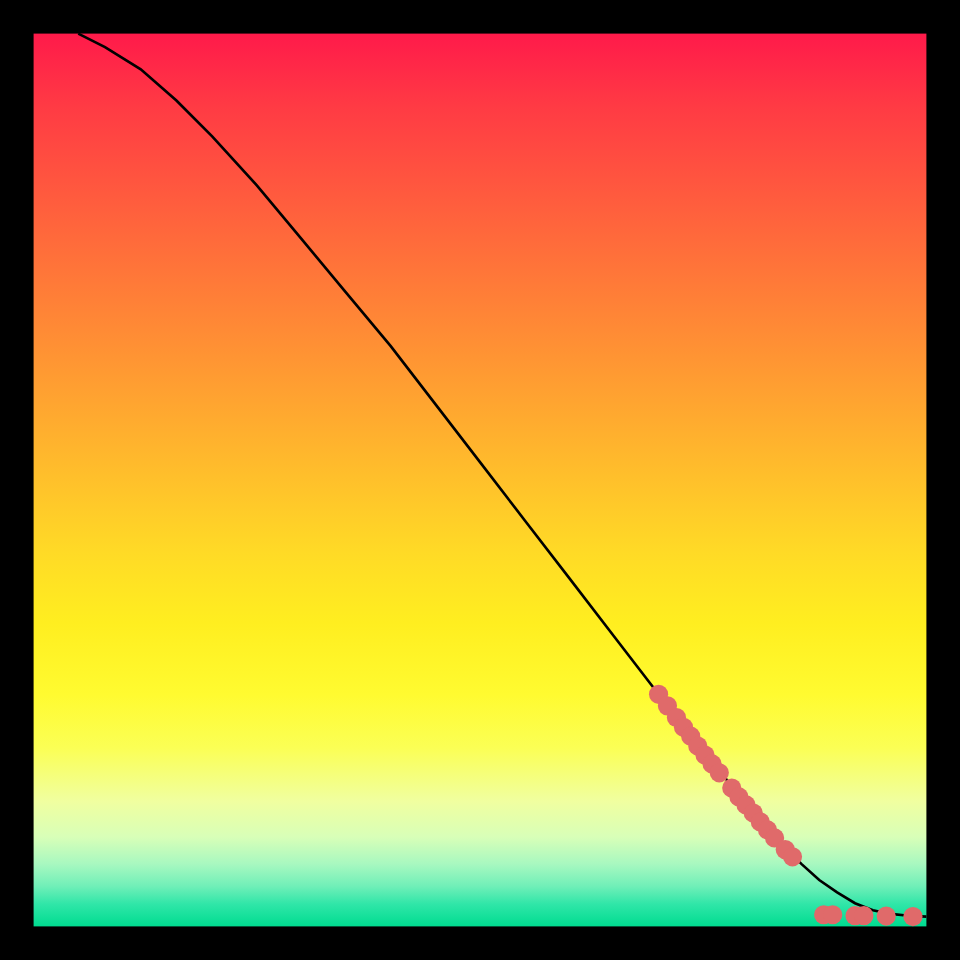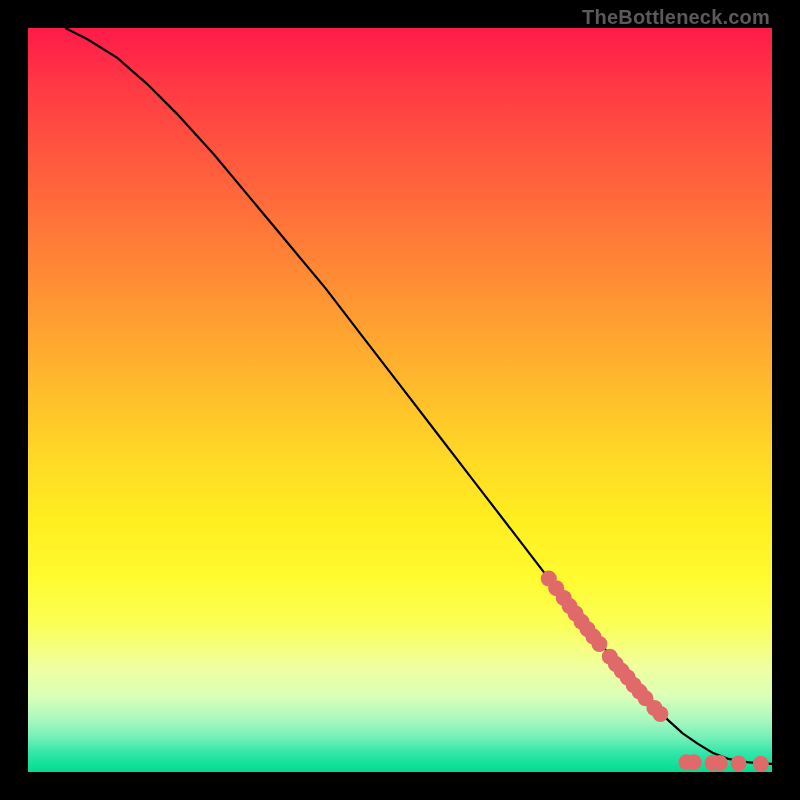--- a/index.html
+++ b/index.html
@@ -90,14 +90,13 @@
         <circle cx="626.4" cy="680.0" r="8" fill="#e06a6a"></circle>
         <circle cx="632.4" cy="686.0" r="8" fill="#e06a6a"></circle>
         <circle cx="658.4" cy="734.3" r="8" fill="#e06a6a"></circle>
         <circle cx="665.9" cy="734.3" r="8" fill="#e06a6a"></circle>
         <circle cx="684.5" cy="735.1" r="8" fill="#e06a6a"></circle>
         <circle cx="691.9" cy="735.1" r="8" fill="#e06a6a"></circle>
         <circle cx="710.5" cy="735.4" r="8" fill="#e06a6a"></circle>
         <circle cx="732.8" cy="735.8" r="8" fill="#e06a6a"></circle>
       </g>
   </svg>
-  <div class="attribution">TheBottleneck.com</div>
 </div>
 
 </body></html>

